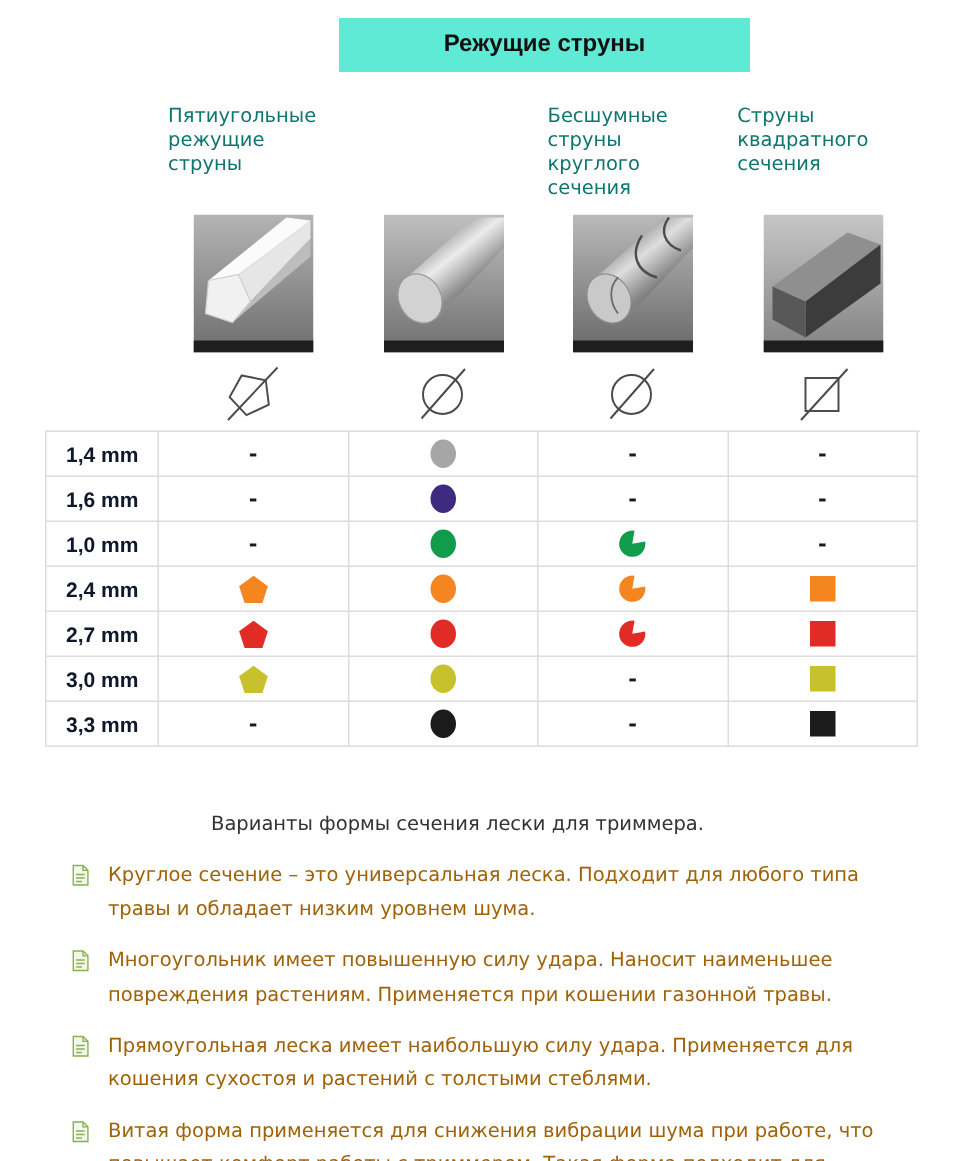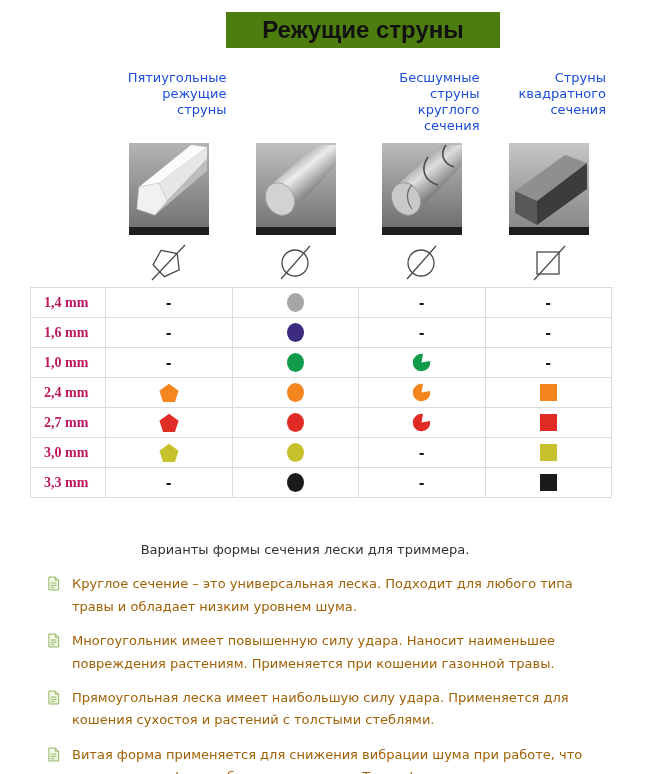--- a/index.html
+++ b/index.html
@@ -3,45 +3,45 @@
 <meta charset="utf-8">
 <style>
   html,body{margin:0;padding:0;}
   body{
     width:648px;height:774px;background:#ffffff;
     font-family:"DejaVu Sans","Liberation Sans",sans-serif;
     color:#222;overflow:hidden;
   }
   .title-bar{
     margin:12px 0 0 226px;width:274px;height:36px;line-height:36px;
-    background:#4d7c0f;text-align:center;
-    font-size:24px;font-weight:bold;color:#111;
+    background:#5eead4;text-align:center;
+    font-size:16px;font-weight:bold;color:#111;
     font-family:"Liberation Sans",sans-serif;
   }
   .grid{
     margin-left:30px;width:582px;
     display:grid;grid-template-columns:76px repeat(4,126.5px);
   }
   .hdr-row{margin-top:22px;}
   .col-header{
-    grid-row:1;text-align:right;font-size:13px;line-height:1.22;
-    color:#1d4ed8;padding:0 6px;
+    grid-row:1;text-align:left;font-size:13px;line-height:1.22;
+    color:#0f766e;padding:0 6px;
   }
   .photo-row{margin-top:10px;}
   .photo-cell{grid-row:1;display:flex;justify-content:center;}
   .sym-row{margin-top:5px;}
   .sym-cell{grid-row:1;display:flex;justify-content:center;align-items:center;height:44px;}
   .table-wrap{margin-left:30px;margin-top:3px;width:582px;border-top:1px solid #dcdcdc;border-left:1px solid #dcdcdc;}
   .t-row{display:grid;grid-template-columns:75px repeat(4,126.5px);}
   .t-cell{
     height:29px;border-right:1px solid #dcdcdc;border-bottom:1px solid #dcdcdc;
     display:flex;align-items:center;justify-content:center;
   }
-  .t-size{justify-content:flex-start;padding-left:13px;font-weight:bold;font-size:14px;color:#be185d;
-    font-family:Liberation Serif, serif;text-align:right;}
+  .t-size{justify-content:flex-start;padding-left:13px;font-weight:bold;font-size:14px;color:#0f172a;
+    font-family:Liberation Sans, sans-serif;text-align:right;}
   .dash{font-weight:bold;font-size:14px;color:#1a1a1a;line-height:1;}
   .shp-circle{width:17px;height:19px;border-radius:50%;}
   .shp-square{width:17px;height:17px;}
   .notes{margin-top:44px;}
   .notes-intro{width:610px;text-align:center;font-size:13px;color:#333;margin-bottom:16px;}
   .note-item{
     margin:0 18px 12px 47px;width:565px;
     display:grid;grid-template-columns:25px 1fr;align-items:start;
   }
   .note-icon{padding-top:3px;}

